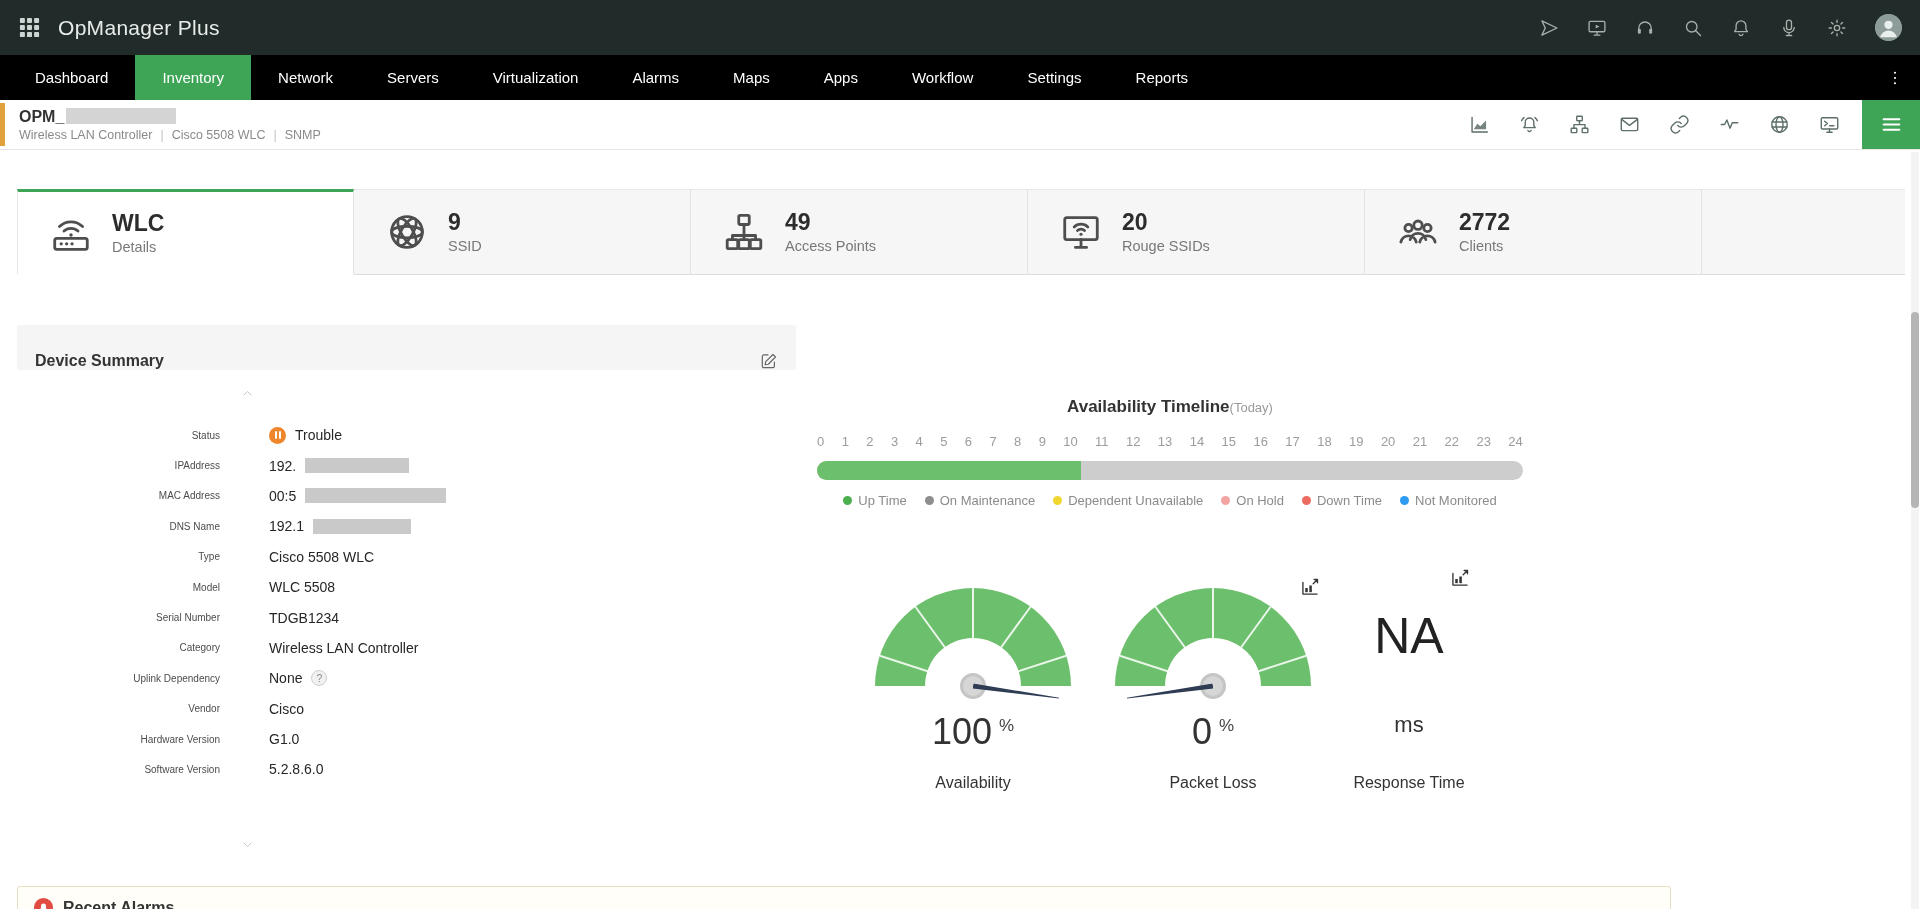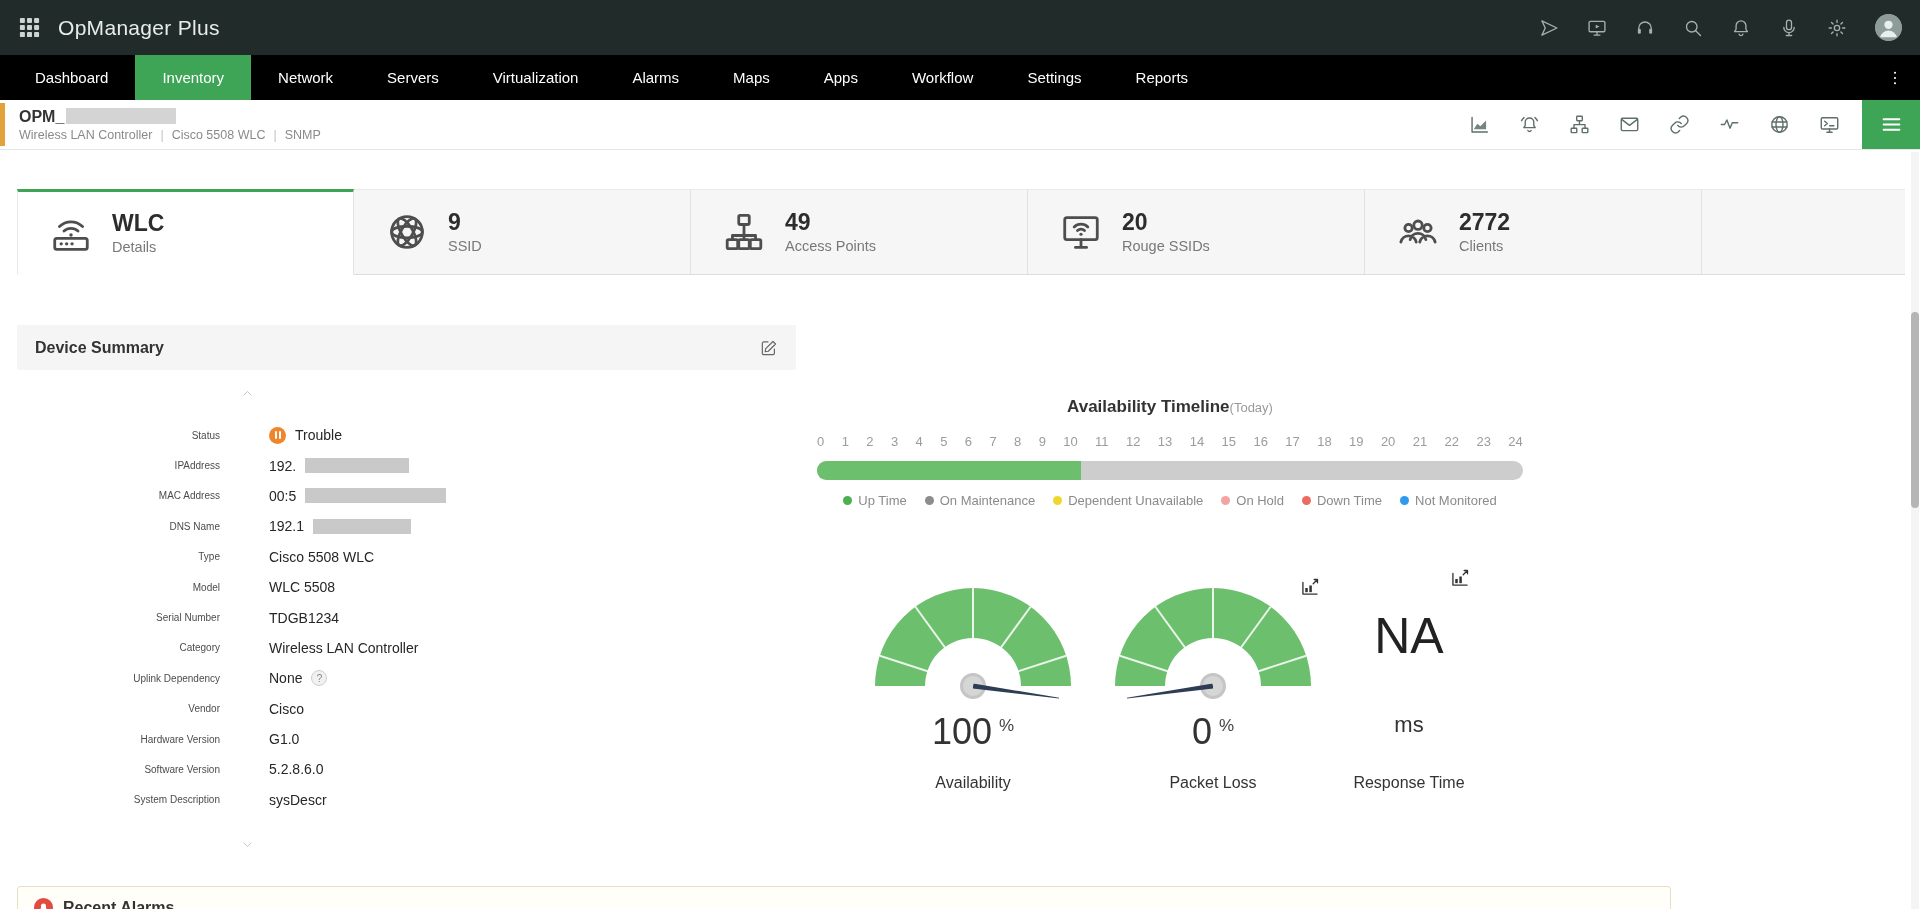--- a/index.html
+++ b/index.html
@@ -62,21 +62,21 @@
   
   .subtabs{position:absolute;top:251px;left:0;width:100%;height:44px;
            border-bottom:1px solid #e3e3e3;box-sizing:border-box;}
   .subtab-group{position:absolute;left:706px;top:0;height:44px;display:flex;gap:38px;}
   .subtab{display:flex;align-items:center;font-size:15.5px;color:#555;cursor:pointer;
           border-bottom:3px solid transparent;box-sizing:border-box;padding-top:3px;}
   .subtab.active{color:#333;border-bottom-color:#3ea556;}
 
   
   .summary-panel{position:absolute;left:17px;top:325px;width:779px;}
-  .panel-header{height:45px;background:#f5f5f5;display:flex;align-items:center;padding:0 18px;border-radius:2px;}
+  .panel-header{height:45px;background:#f5f5f5;display:flex;align-items:flex-end;padding:0 18px;border-radius:2px;}
   .panel-title{font-size:16px;font-weight:700;color:#333;}
   .edit-btn{margin-left:auto;cursor:pointer;}
   .edit-btn svg{width:18px;height:18px;color:#666;}
   .chev{position:absolute;left:222px;cursor:pointer;}
   .chev svg{width:17px;height:12px;color:#b9b9b9;}
   .chev-up{top:62px;}
   .chev-down{top:514px;}
   .fields{margin-top:50px;}
   .field-row{display:flex;align-items:center;height:30.4px;}
   .field-label{width:203px;text-align:right;font-size:10px;color:#4c4c4c;}
@@ -481,26 +481,20 @@
         <div class="field-row">
           <div class="field-label">Hardware Version</div>
           <div class="field-value">
             <span class="value-text">G1.0</span>
           </div>
         </div>
         <div class="field-row">
           <div class="field-label">Software Version</div>
           <div class="field-value">
             <span class="value-text">5.2.8.6.0</span>
-          </div>
-        </div>
-        <div class="field-row">
-          <div class="field-label">System Description</div>
-          <div class="field-value">
-            <span class="value-text">sysDescr</span>
           </div>
         </div>
       </div>
     <span class="icon chev chev-down" id="chev-down">
         <svg viewBox="0 0 24 24" fill="none" stroke="currentColor" stroke-width="1.6" stroke-linecap="round" stroke-linejoin="round">
           <path d="M5 8l7 7 7-7"></path>
         </svg>
       </span>
   </section>
 

